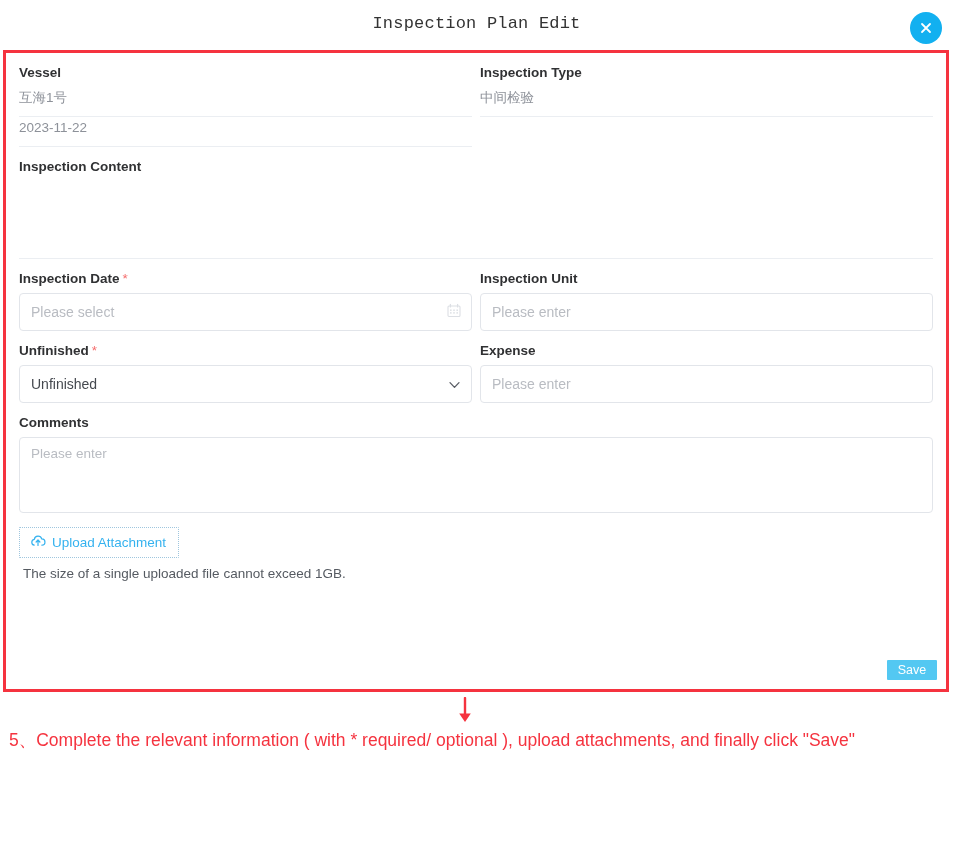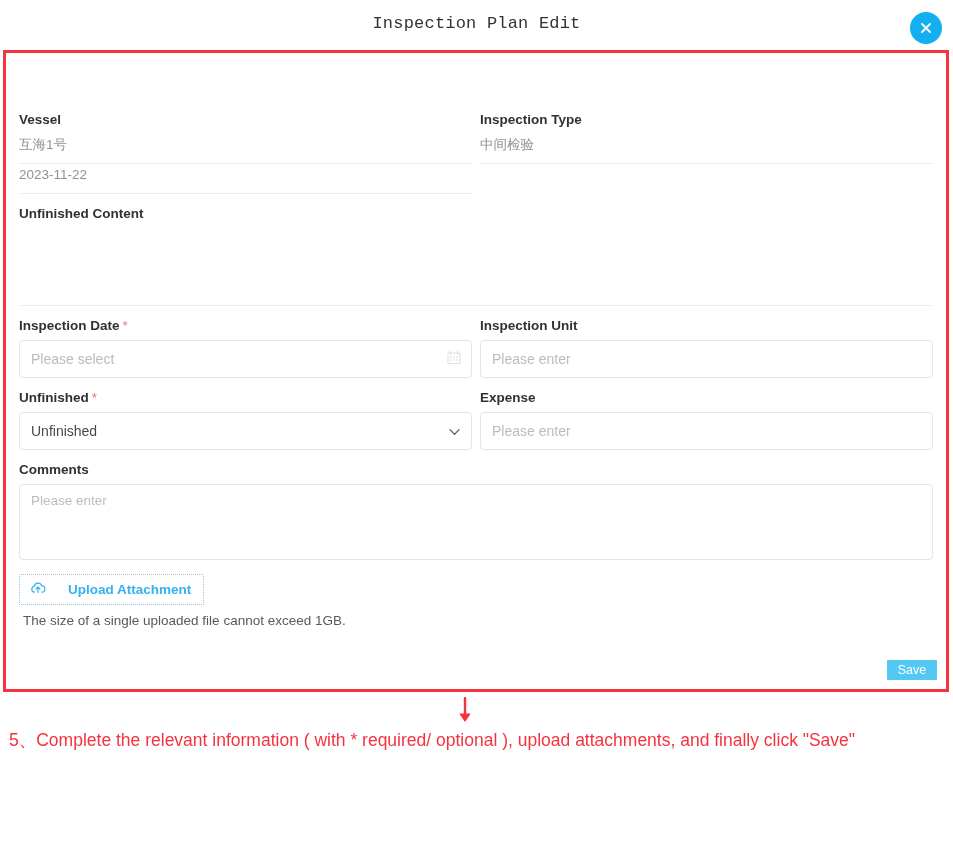--- a/index.html
+++ b/index.html
@@ -34,21 +34,20 @@
   .redbox {
     position: absolute; left: 3px; top: 50px;
     width: 946px; height: 642px;
     border: 3px solid #f5333f;
     background: #ffffff;
   }
 
   .form {
     position: absolute; left: 0; top: 0; right: 0; bottom: 0;
     padding: 0 9px;
-    margin-top: 47px;
   }
 
   
   .row { display: flex; width: 100%; }
   .col { width: 50%; padding: 0 4px; }
   .col.full { width: 100%; }
 
   .fld-label {
     font-size: 13.5px; font-weight: bold; color: #303133;
     padding: 12px 0 6px 0; line-height: 16px;
@@ -87,29 +86,28 @@
     height: 76px;
     border: 1px solid #e2e5ea; border-radius: 4px;
     background: #fff;
     padding: 8px 11px;
     font-size: 13.5px; color: #b9bcc2;
   }
 
   
   .upload-wrap { padding: 14px 4px 0 4px; }
   .upload-btn {
-    display: inline-flex; align-items: center; gap: 22px;
+    display: inline-flex; align-items: center; gap: 6px;
     border: 1px dotted #9fc6de;
     background: #ffffff;
     color: #35b2ef;
     font-size: 13.5px;
     padding: 6px 12px 6px 10px;
     cursor: pointer;
     border-radius: 1px;
-    font-weight: bold;
   }
   .upload-hint {
     font-size: 13.5px; color: #555a61;
     padding: 8px 4px 0 4px;
   }
 
   .save-btn {
     position: absolute; right: 9px; bottom: 9px;
     width: 50px; height: 20px;
     background: #53c8f2; color: #ffffff;
@@ -157,21 +155,21 @@
 
       <div class="row">
         <div class="col">
           <div class="ro-value">2023-11-22</div>
         </div>
         <div class="col"></div>
       </div>
 
       <div class="row">
         <div class="col full">
-          <div class="fld-label">Unfinished Content</div>
+          <div class="fld-label">Inspection Content</div>
           <div class="content-area"></div>
         </div>
       </div>
 
       <div class="row">
         <div class="col">
           <div class="fld-label">
             <span>Inspection Date</span><span class="req">*</span>
           </div>
           <div class="inp">

